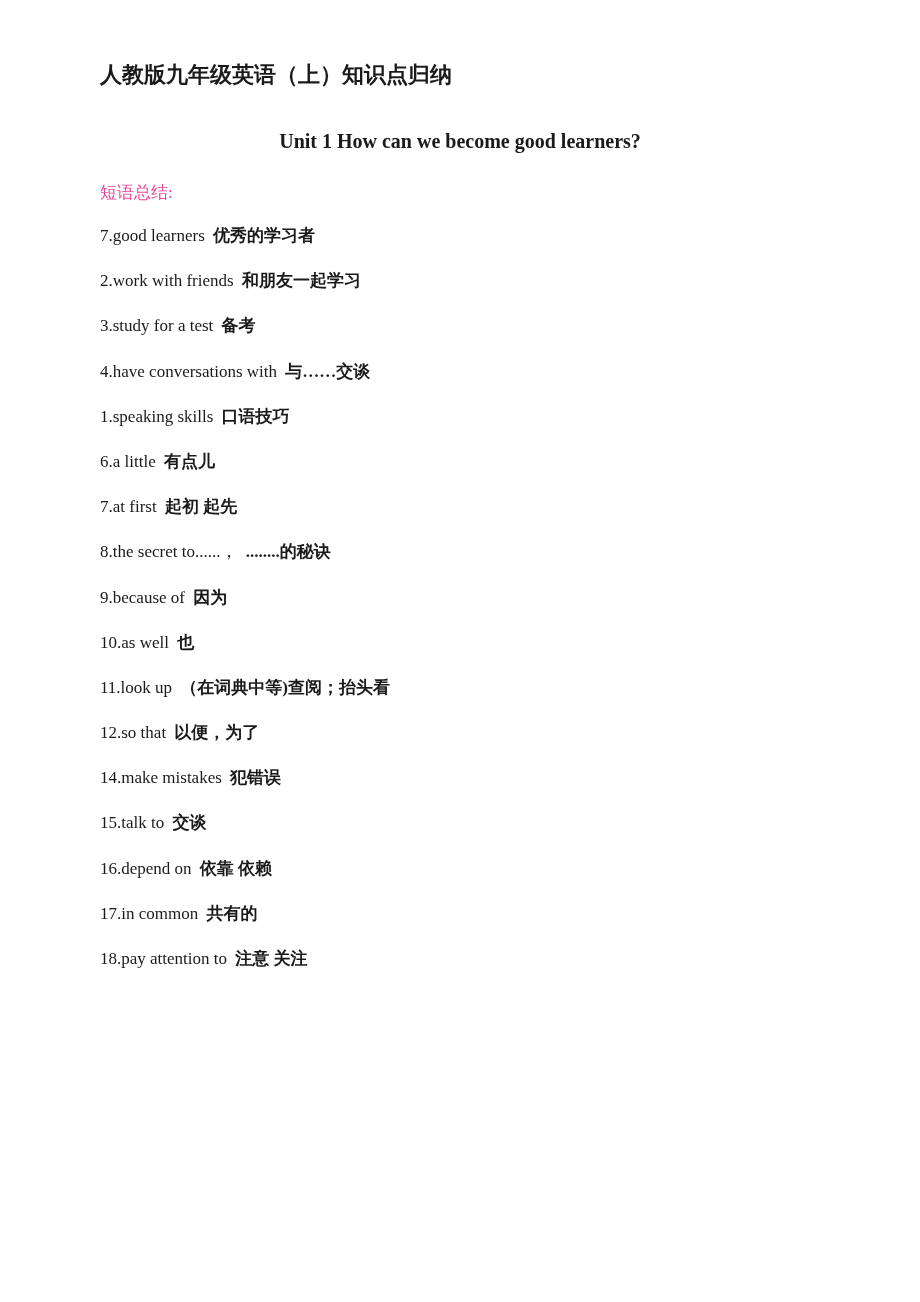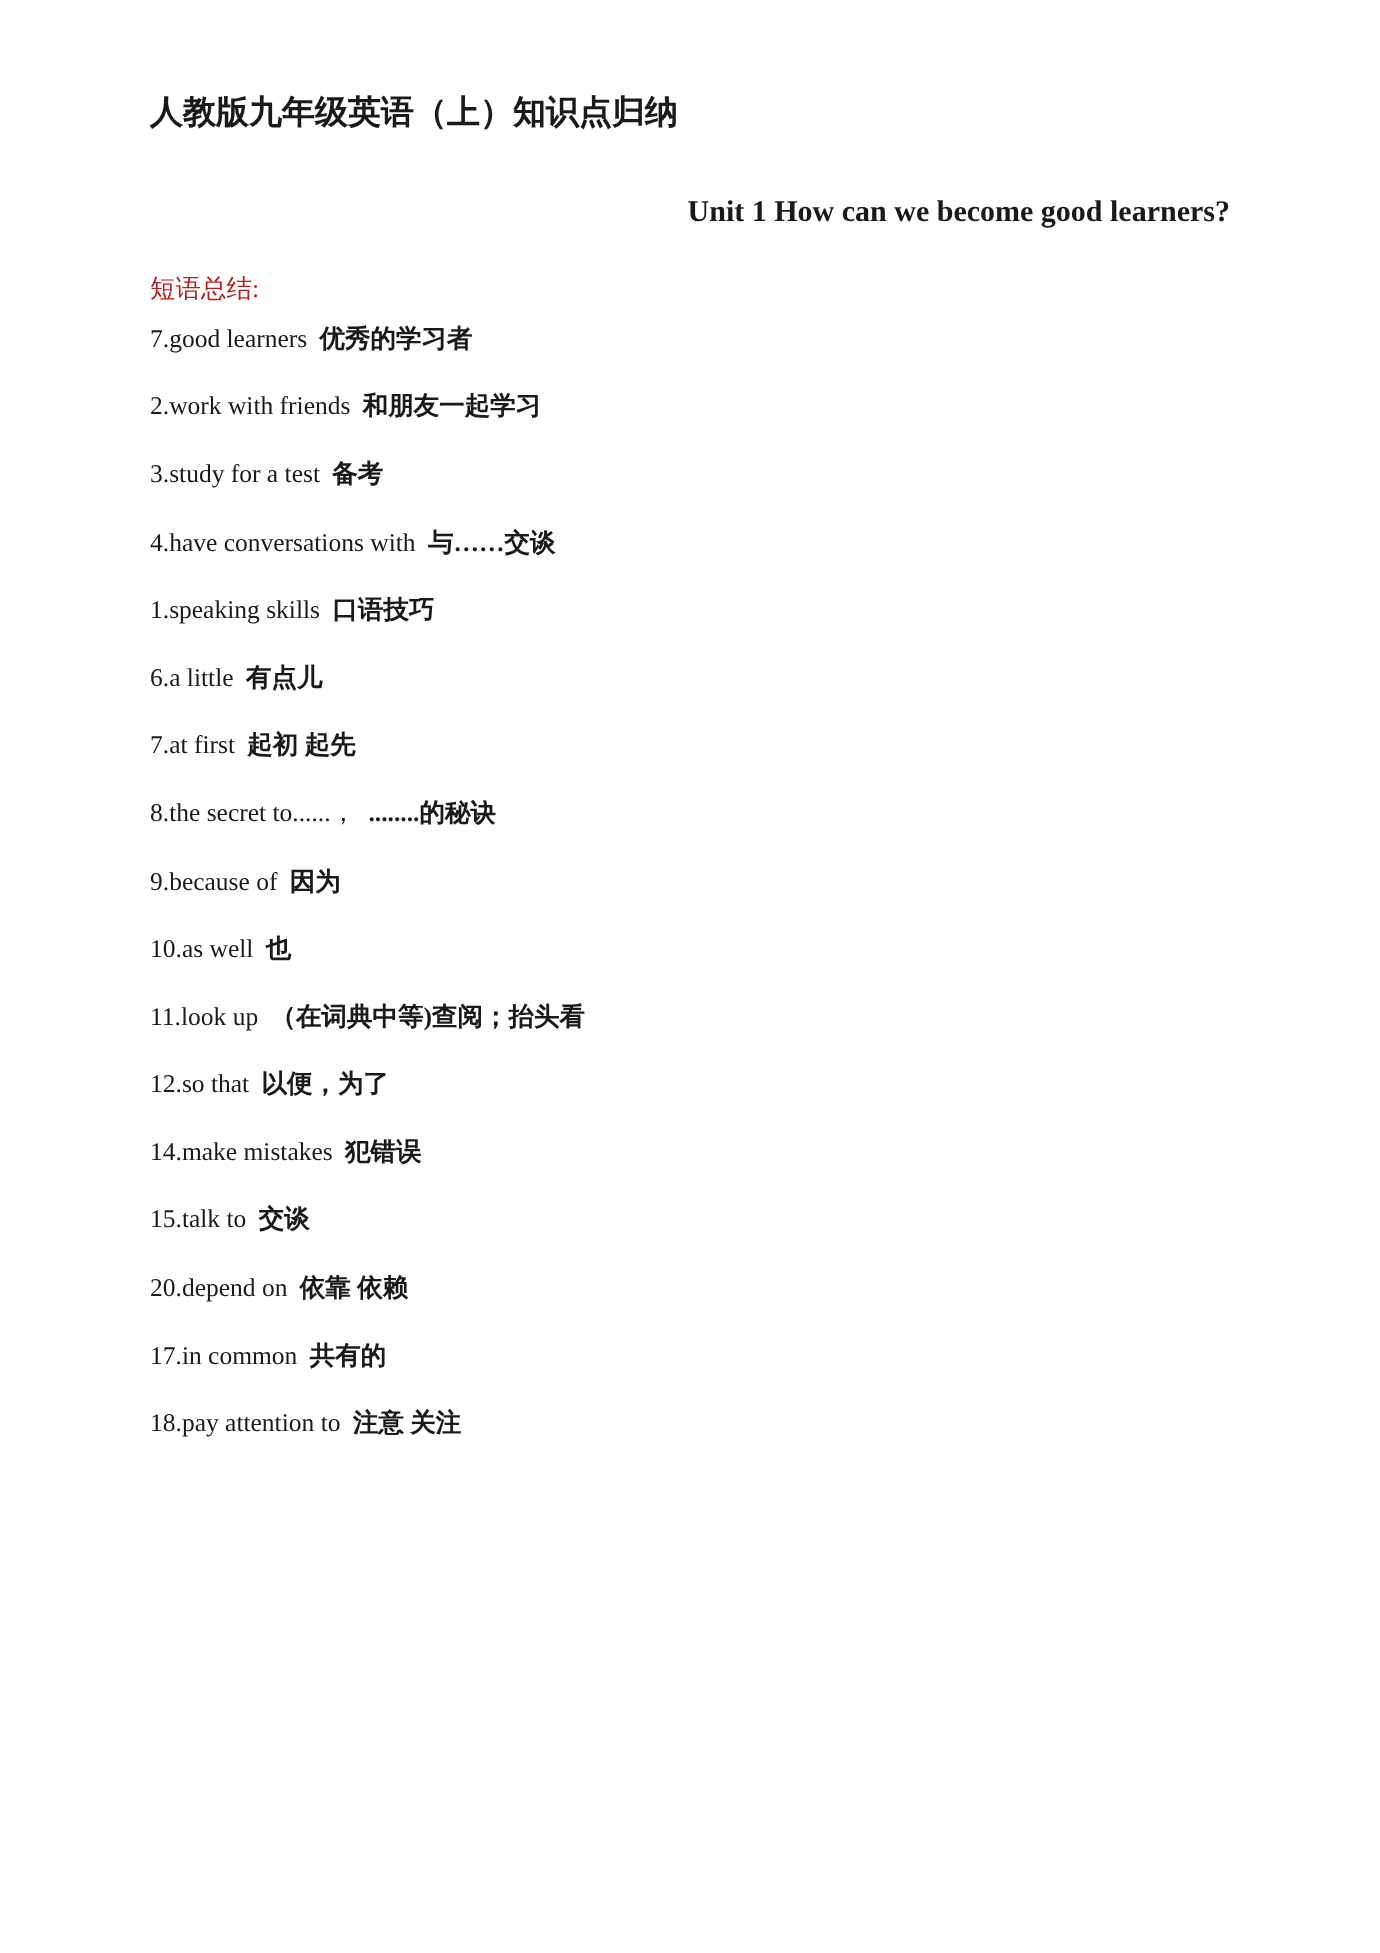--- a/index.html
+++ b/index.html
@@ -20,32 +20,32 @@
     .page-title {
       text-align: left;
       font-size: 22px;
       font-weight: bold;
       margin-bottom: 40px;
       color: #1a1a1a;
       font-family: "SimHei", "黑体", sans-serif;
     }
 
     .unit-title {
-      text-align: right;
+      text-align: center;
       font-size: 20px;
       font-weight: bold;
       margin-bottom: 28px;
       color: #1a1a1a;
       font-family: "Times New Roman", serif;
     }
 
     .section-label {
       font-size: 17px;
-      margin-bottom: 8px;
-      color: #b91c1c;
+      margin-bottom: 18px;
+      color: #ec4899;
       font-family: "SimSun", "宋体", serif;
     }
 
     .vocab-list {
       list-style: none;
       padding: 0;
     }
 
     .vocab-item {
       font-size: 17px;
@@ -81,16 +81,16 @@
     <li class="vocab-item"><span class="en">1.speaking skills</span><span class="zh">  口语技巧</span></li>
     <li class="vocab-item"><span class="en">6.a little</span><span class="zh">  有点儿</span></li>
     <li class="vocab-item"><span class="en">7.at first</span><span class="zh">  起初   起先</span></li>
     <li class="vocab-item"><span class="en">8.the   secret to......，</span><span class="zh">  ........的秘诀</span></li>
     <li class="vocab-item"><span class="en">9.because of</span><span class="zh">  因为</span></li>
     <li class="vocab-item"><span class="en">10.as well</span><span class="zh">  也</span></li>
     <li class="vocab-item"><span class="en">11.look up</span><span class="zh">  （在词典中等)查阅；抬头看</span></li>
     <li class="vocab-item"><span class="en">12.so that</span><span class="zh">  以便，为了</span></li>
     <li class="vocab-item"><span class="en">14.make mistakes</span><span class="zh">  犯错误</span></li>
     <li class="vocab-item"><span class="en">15.talk to</span><span class="zh">  交谈</span></li>
-    <li class="vocab-item"><span class="en">20.depend on</span><span class="zh">  依靠   依赖</span></li>
+    <li class="vocab-item"><span class="en">16.depend on</span><span class="zh">  依靠   依赖</span></li>
     <li class="vocab-item"><span class="en">17.in common</span><span class="zh">  共有的</span></li>
     <li class="vocab-item"><span class="en">18.pay attention   to</span><span class="zh">  注意 关注</span></li>
   </ul>
 
 </body></html>

